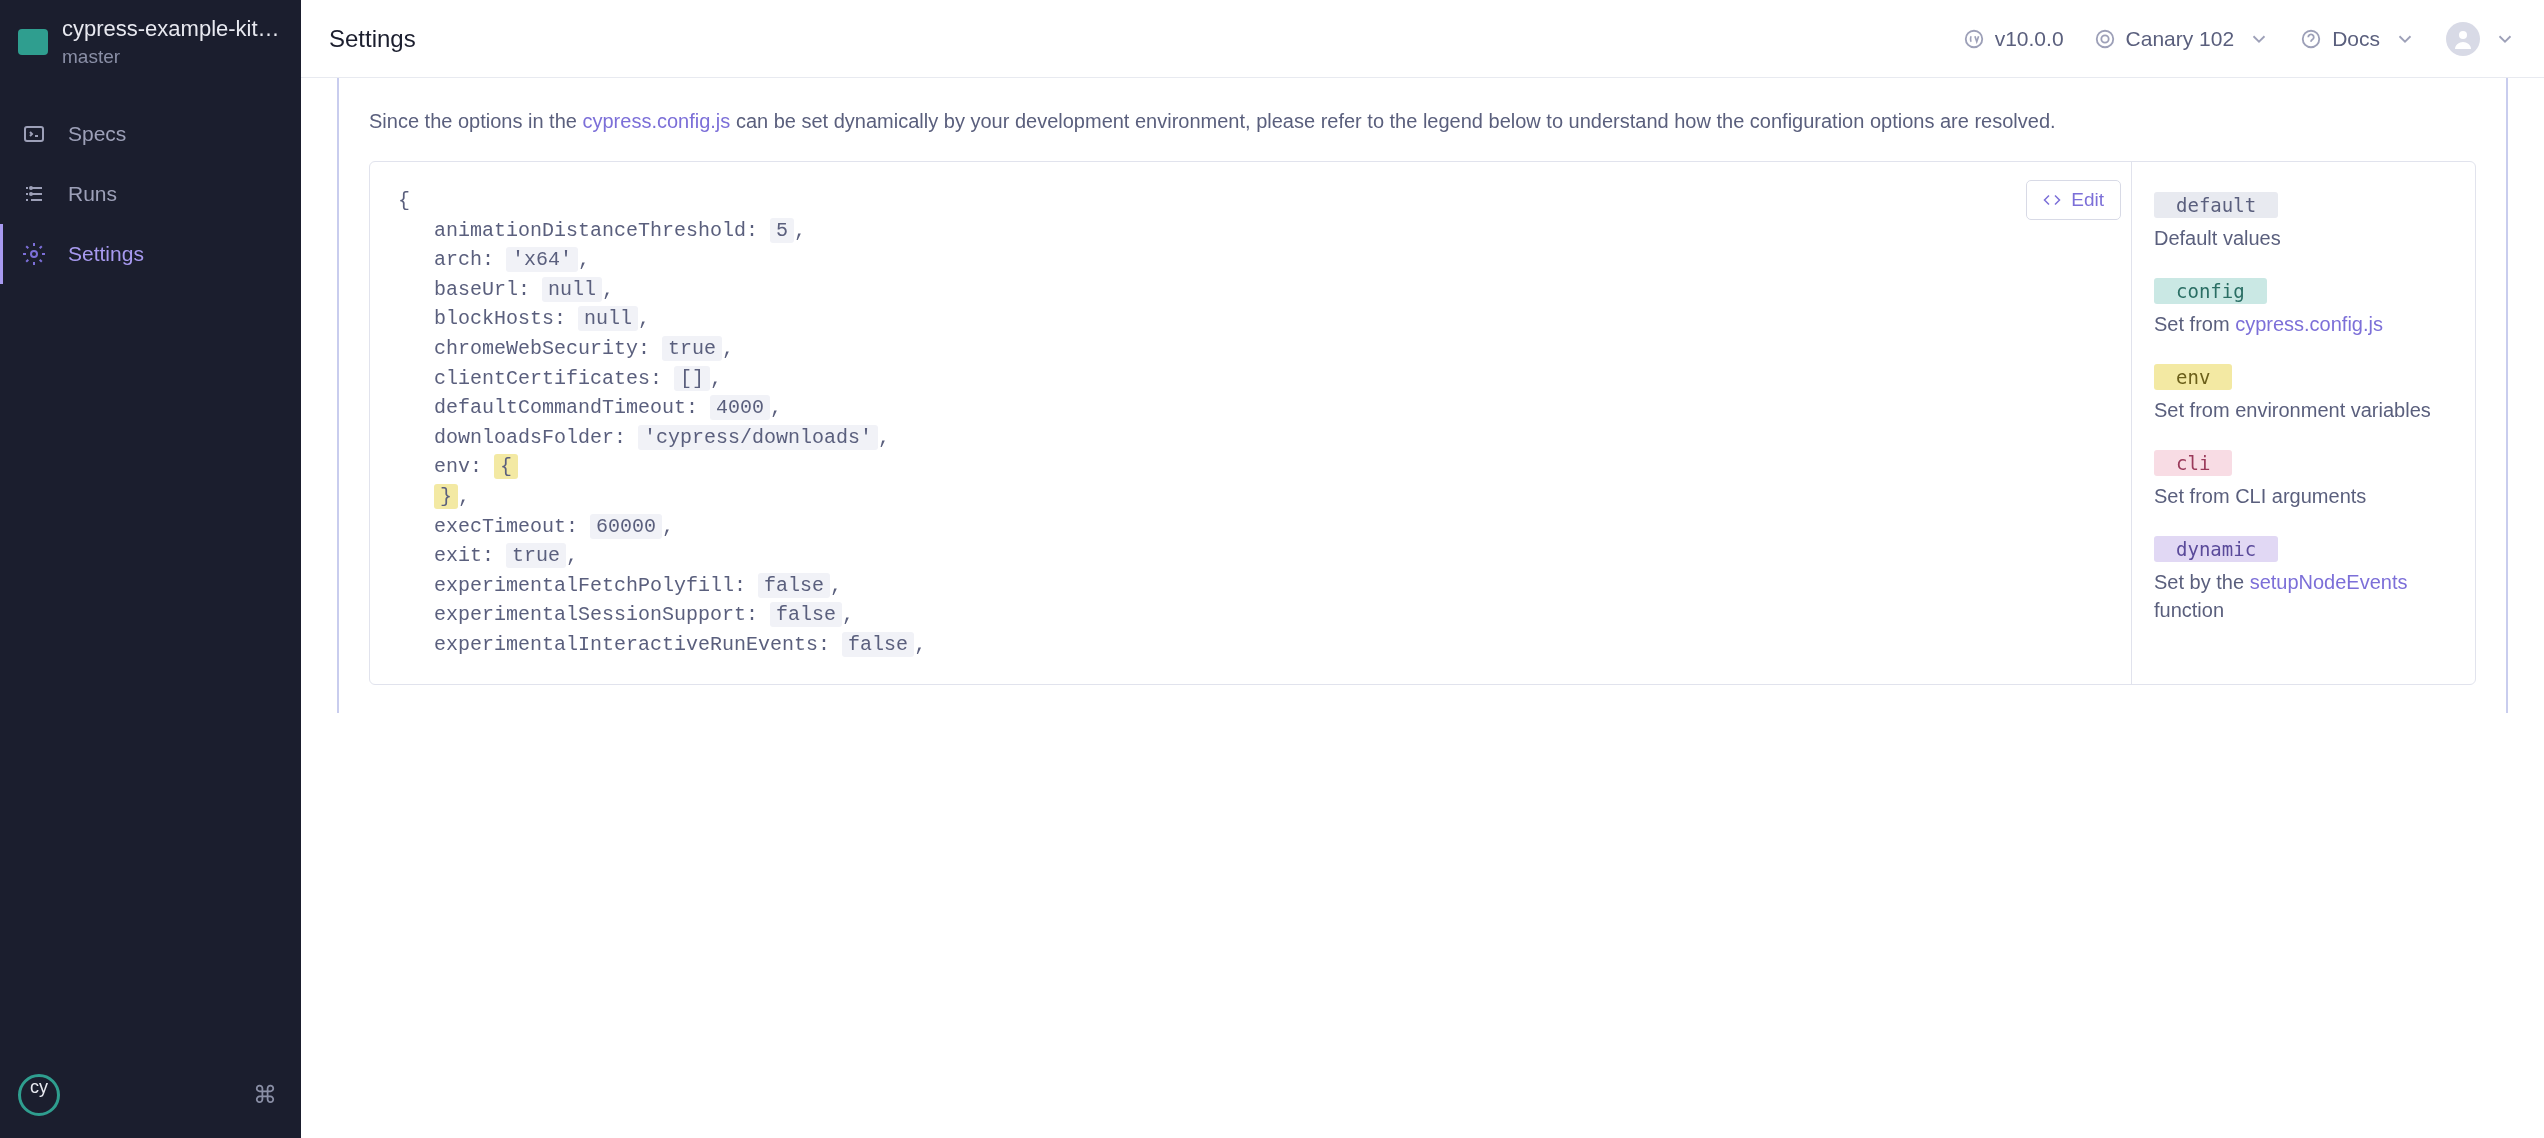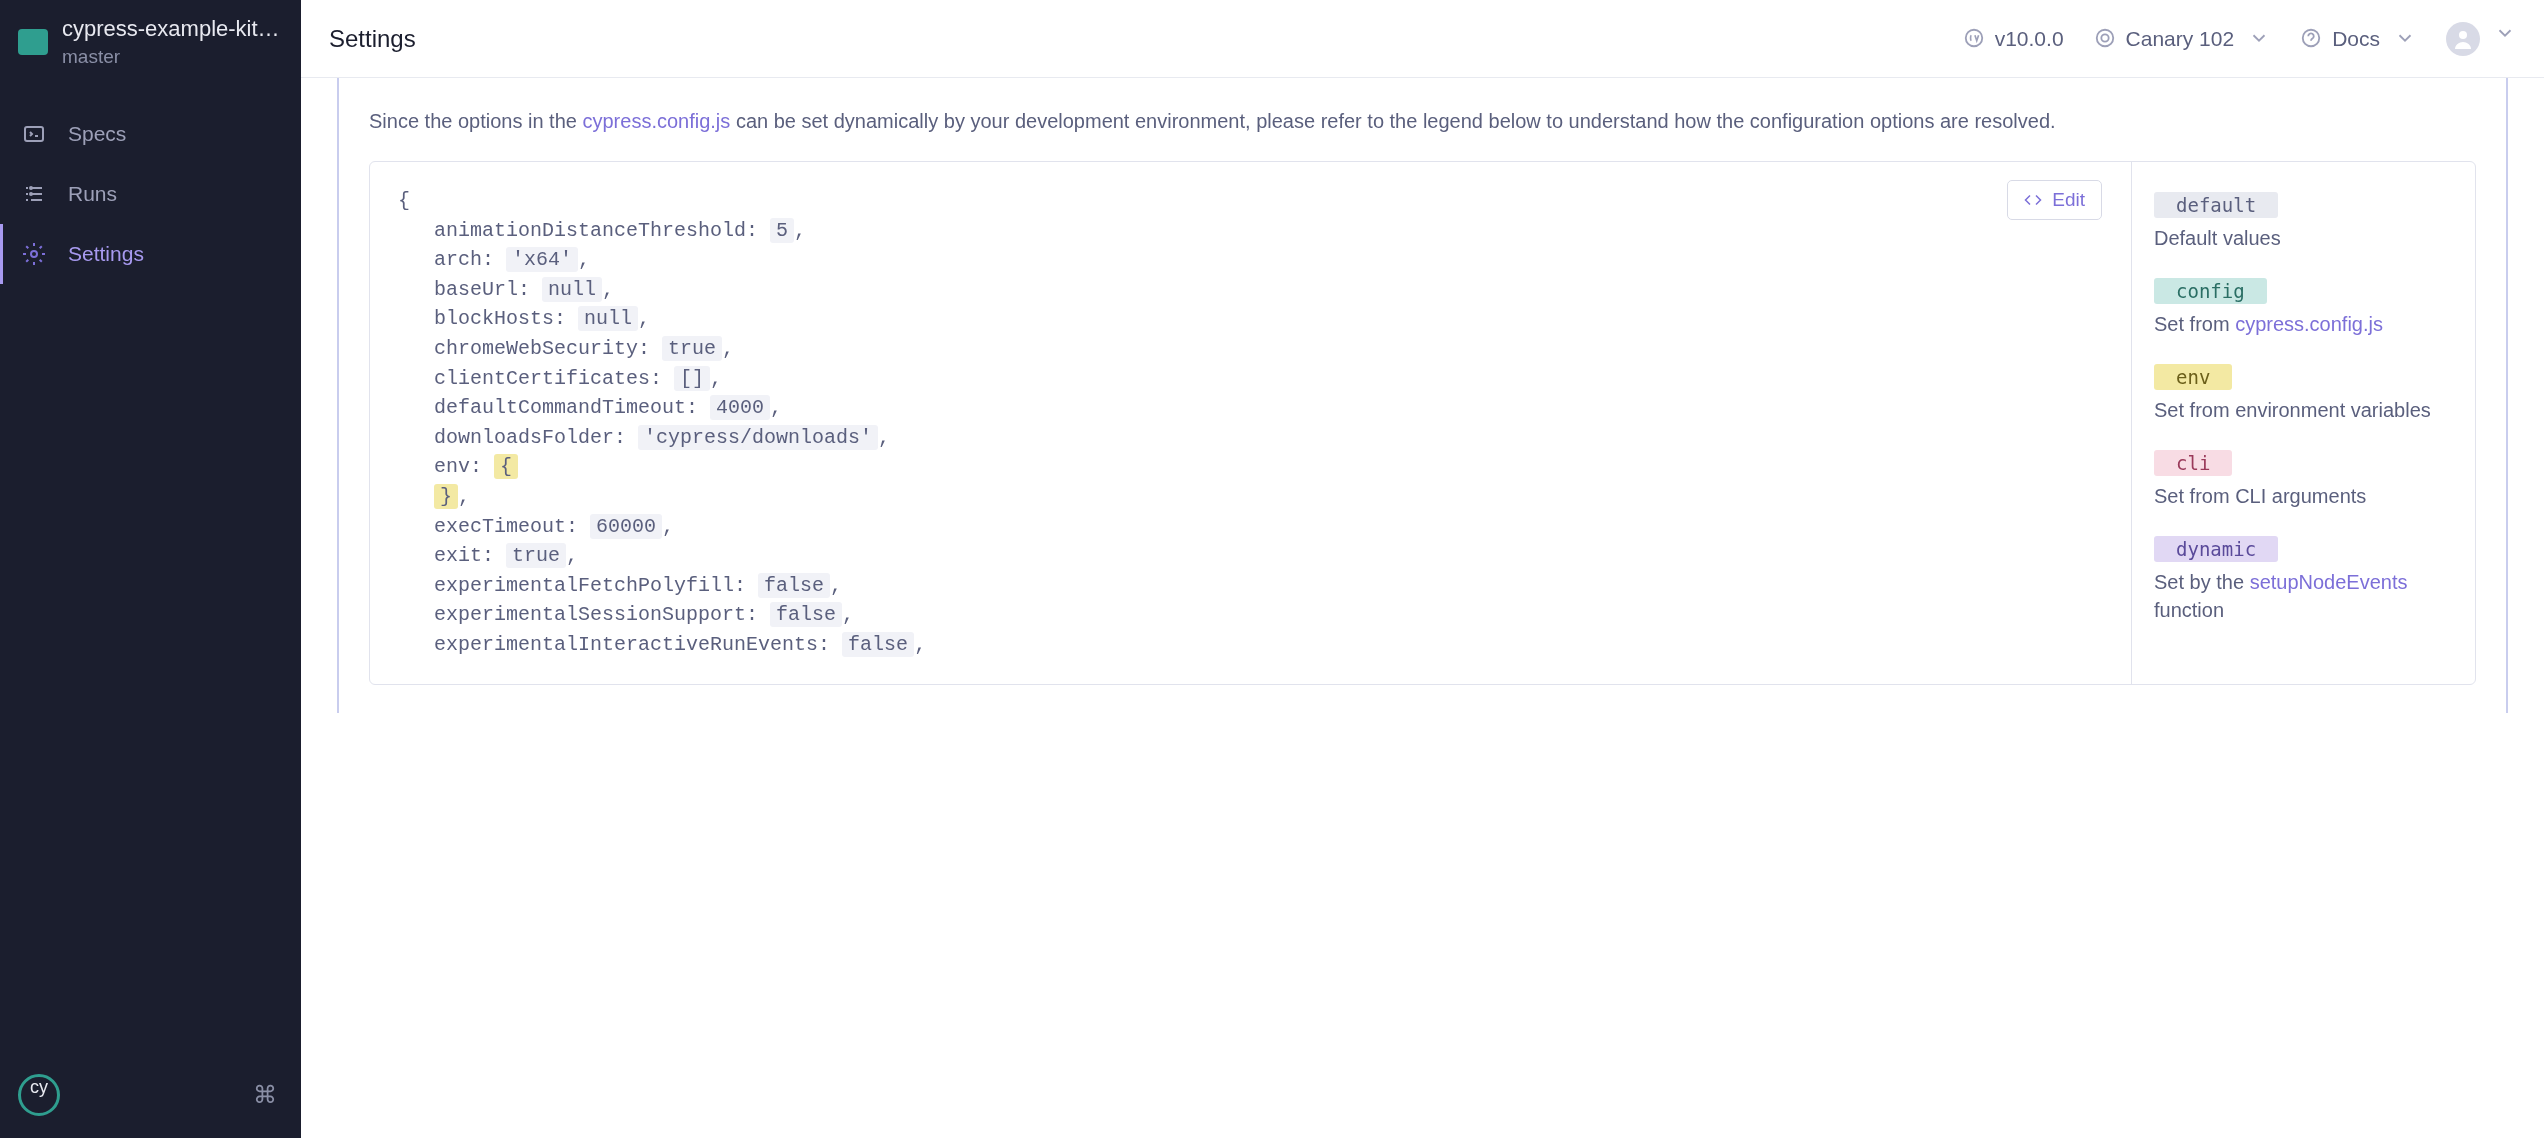--- a/index.html
+++ b/index.html
@@ -18,35 +18,35 @@
 .nav-item.active::before { content: ''; position: absolute; left: 0; top: 0; bottom: 0; width: 3px; background: #a89af0; }
 .nav-icon { width: 24px; height: 24px; flex-shrink: 0; }
 .sidebar-footer { display: flex; justify-content: space-between; align-items: center; padding: 18px 24px 22px 18px; }
 .cy-logo-circle { width: 42px; height: 42px; border-radius: 50%; border: 3px solid #2f9e8f; display: flex; align-items: flex-start; justify-content: center; color: #e8e9f0; font-size: 18px; font-weight: 500; }
 .kbd-icon { color: #8a8fa6; font-size: 24px; }
 
 .main { flex: 1; display: flex; flex-direction: column; background: #fff; overflow: hidden; }
 .topbar { display: flex; align-items: center; justify-content: space-between; padding: 0 28px; height: 78px; border-bottom: 1px solid #e8eaf0; }
 .page-title { font-size: 24px; font-weight: 500; color: #1b1e2e; }
 .topbar-right { display: flex; align-items: center; gap: 30px; }
-.topbar-item { display: flex; gap: 10px; color: #5a5f7d; font-size: 21px; cursor: pointer; }
+.topbar-item { display: flex; align-items: center; gap: 10px; color: #5a5f7d; font-size: 21px; cursor: pointer; }
 .topbar-item svg { width: 22px; height: 22px; }
 .chevron-down { color: #9da0b8; margin-left: 4px; }
 .avatar { width: 34px; height: 34px; border-radius: 50%; background: #d8dae6; display: flex; align-items: center; justify-content: center; }
 .avatar svg { width: 24px; height: 24px; fill: #fff; }
 
 .content { flex: 1; overflow-y: auto; padding: 0 36px; }
 .section-wrap { border-left: 2px solid #c9cdee; border-right: 2px solid #c9cdee; padding: 28px 30px; }
 .section-title { font-size: 23px; font-weight: 600; color: #1b1e2e; margin-bottom: 10px; }
 .section-desc { font-size: 20px; color: #5a5f7d; line-height: 1.55; margin-bottom: 24px; }
 .section-desc .link { color: #7c6fd8; }
 
 .config-row { display: flex; gap: 0; border: 1px solid #e1e3ed; border-radius: 6px; overflow: hidden; }
 .config-code { flex: 1; position: relative; padding: 24px 28px; font-family: "SFMono-Regular", Consolas, "Liberation Mono", Menlo, monospace; font-size: 20px; line-height: 1.48; color: #5a5f7d; }
-.edit-btn { position: absolute; top: 18px; right: 29px; display: flex; align-items: center; gap: 10px; border: 1px solid #d8dae6; background: #fff; border-radius: 5px; padding: 8px 16px; font-size: 19px; color: #7c6fd8; cursor: pointer; }
+.edit-btn { position: absolute; top: 18px; right: 10px; display: flex; align-items: center; gap: 10px; border: 1px solid #d8dae6; background: #fff; border-radius: 5px; padding: 8px 16px; font-size: 19px; color: #7c6fd8; cursor: pointer; }
 .edit-btn svg { width: 18px; height: 18px; }
 .config-line { white-space: pre; }
 .key { color: #5a5f7d; }
 .val { background: #f1f2f7; padding: 1px 6px; border-radius: 3px; color: #5a5f7d; }
 .val.env-hl { background: #f3e9a3; }
 .config-legend { width: 344px; border-left: 1px solid #e1e3ed; padding: 30px 22px; }
 .legend-item { margin-bottom: 26px; }
 .legend-badge { display: inline-block; font-family: "SFMono-Regular", Consolas, monospace; font-size: 19px; padding: 2px 22px; border-radius: 3px; margin-bottom: 6px; }
 .badge-default { background: #e8eaf0; color: #5a5f7d; }
 .badge-config { background: #cae8e4; color: #2a6e64; }

